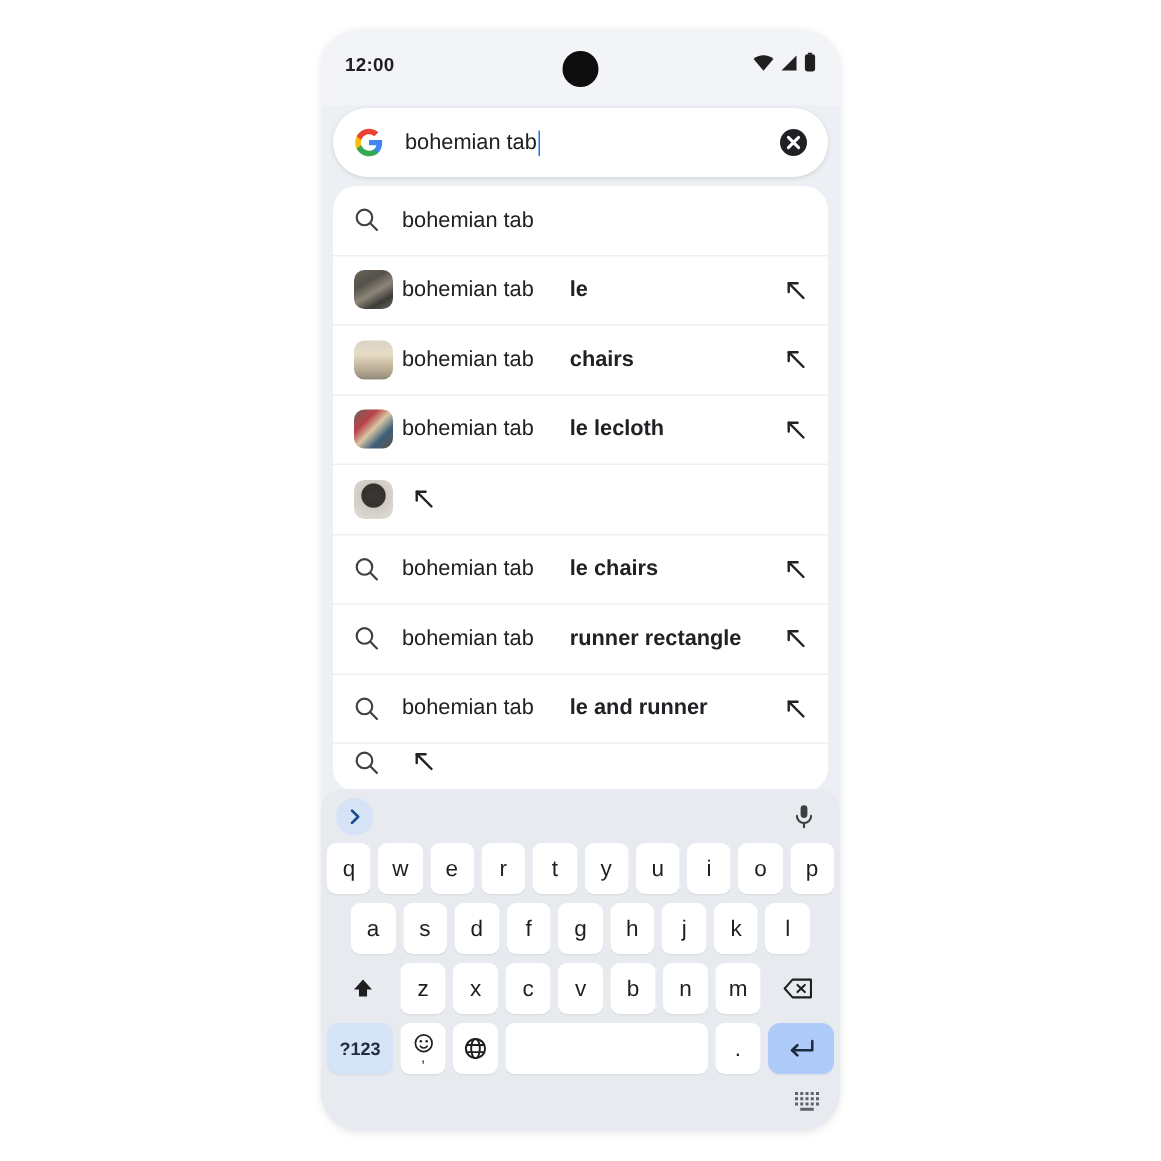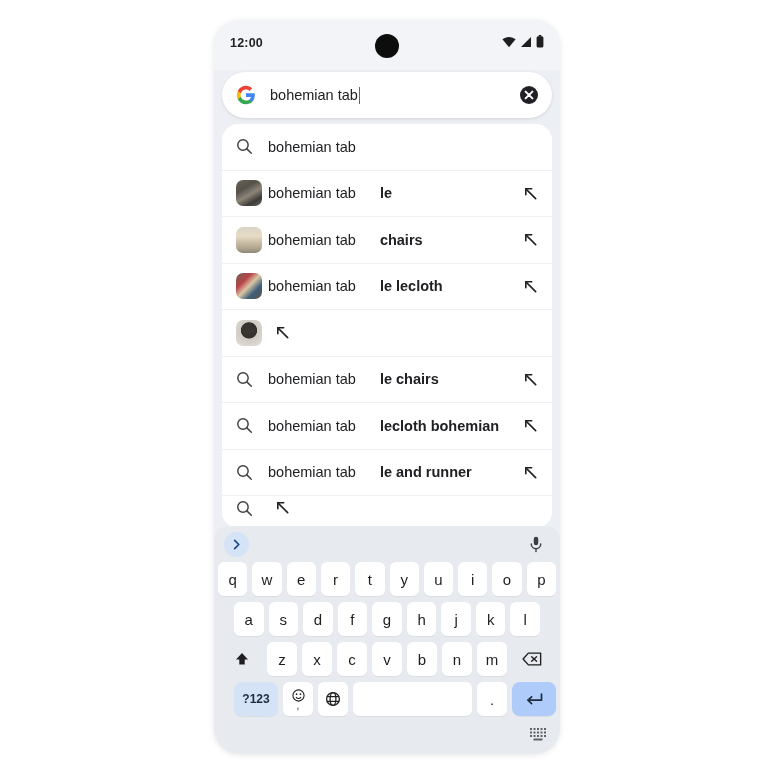--- a/index.html
+++ b/index.html
@@ -217,21 +217,21 @@
   .key.fn {
     width: 40px;
     background: transparent;
     box-shadow: none;
   }
   .key.backspace {
     width: 40px;
     background: transparent;
     box-shadow: none;
   }
-  .kb-row4 { gap: 5px; margin-left: 16px; }
+  .kb-row4 { gap: 5px; }
   .key.sym {
     width: 44px;
     background: #d5e3f7;
     font-size: 12px;
     font-weight: 600;
     color: #1f2c3d;
     border-radius: 8px;
   }
   .key.emoji {
     width: 30px;
@@ -391,21 +391,21 @@
         </span>
       </div>
 
       <div class="sug-row">
         <span class="sug-lead">
           <svg width="17" height="17" viewBox="0 0 20 20">
               <circle cx="8.2" cy="8.2" r="6.1" fill="none" stroke="#3c4043" stroke-width="1.7"></circle>
               <path d="M12.8 12.8 L18 18" stroke="#3c4043" stroke-width="1.7" stroke-linecap="round"></path>
             </svg>
         </span>
-        <span class="sug-text"><span>bohemian tab</span><b>lecloth bohemian</b></span>
+        <span class="sug-text"><span>bohemian tab</span><b>runner rectangle</b></span>
         <span class="sug-trail">
           <svg width="15" height="15" viewBox="0 0 16 16">
               <path d="M13.5 13.5 L3 3" stroke="#202124" stroke-width="1.7" stroke-linecap="round"></path>
               <path d="M3 9.3 L3 3 L9.3 3" fill="none" stroke="#202124" stroke-width="1.7" stroke-linecap="round" stroke-linejoin="round"></path>
             </svg>
         </span>
       </div>
 
       <div class="sug-row">
         <span class="sug-lead">

